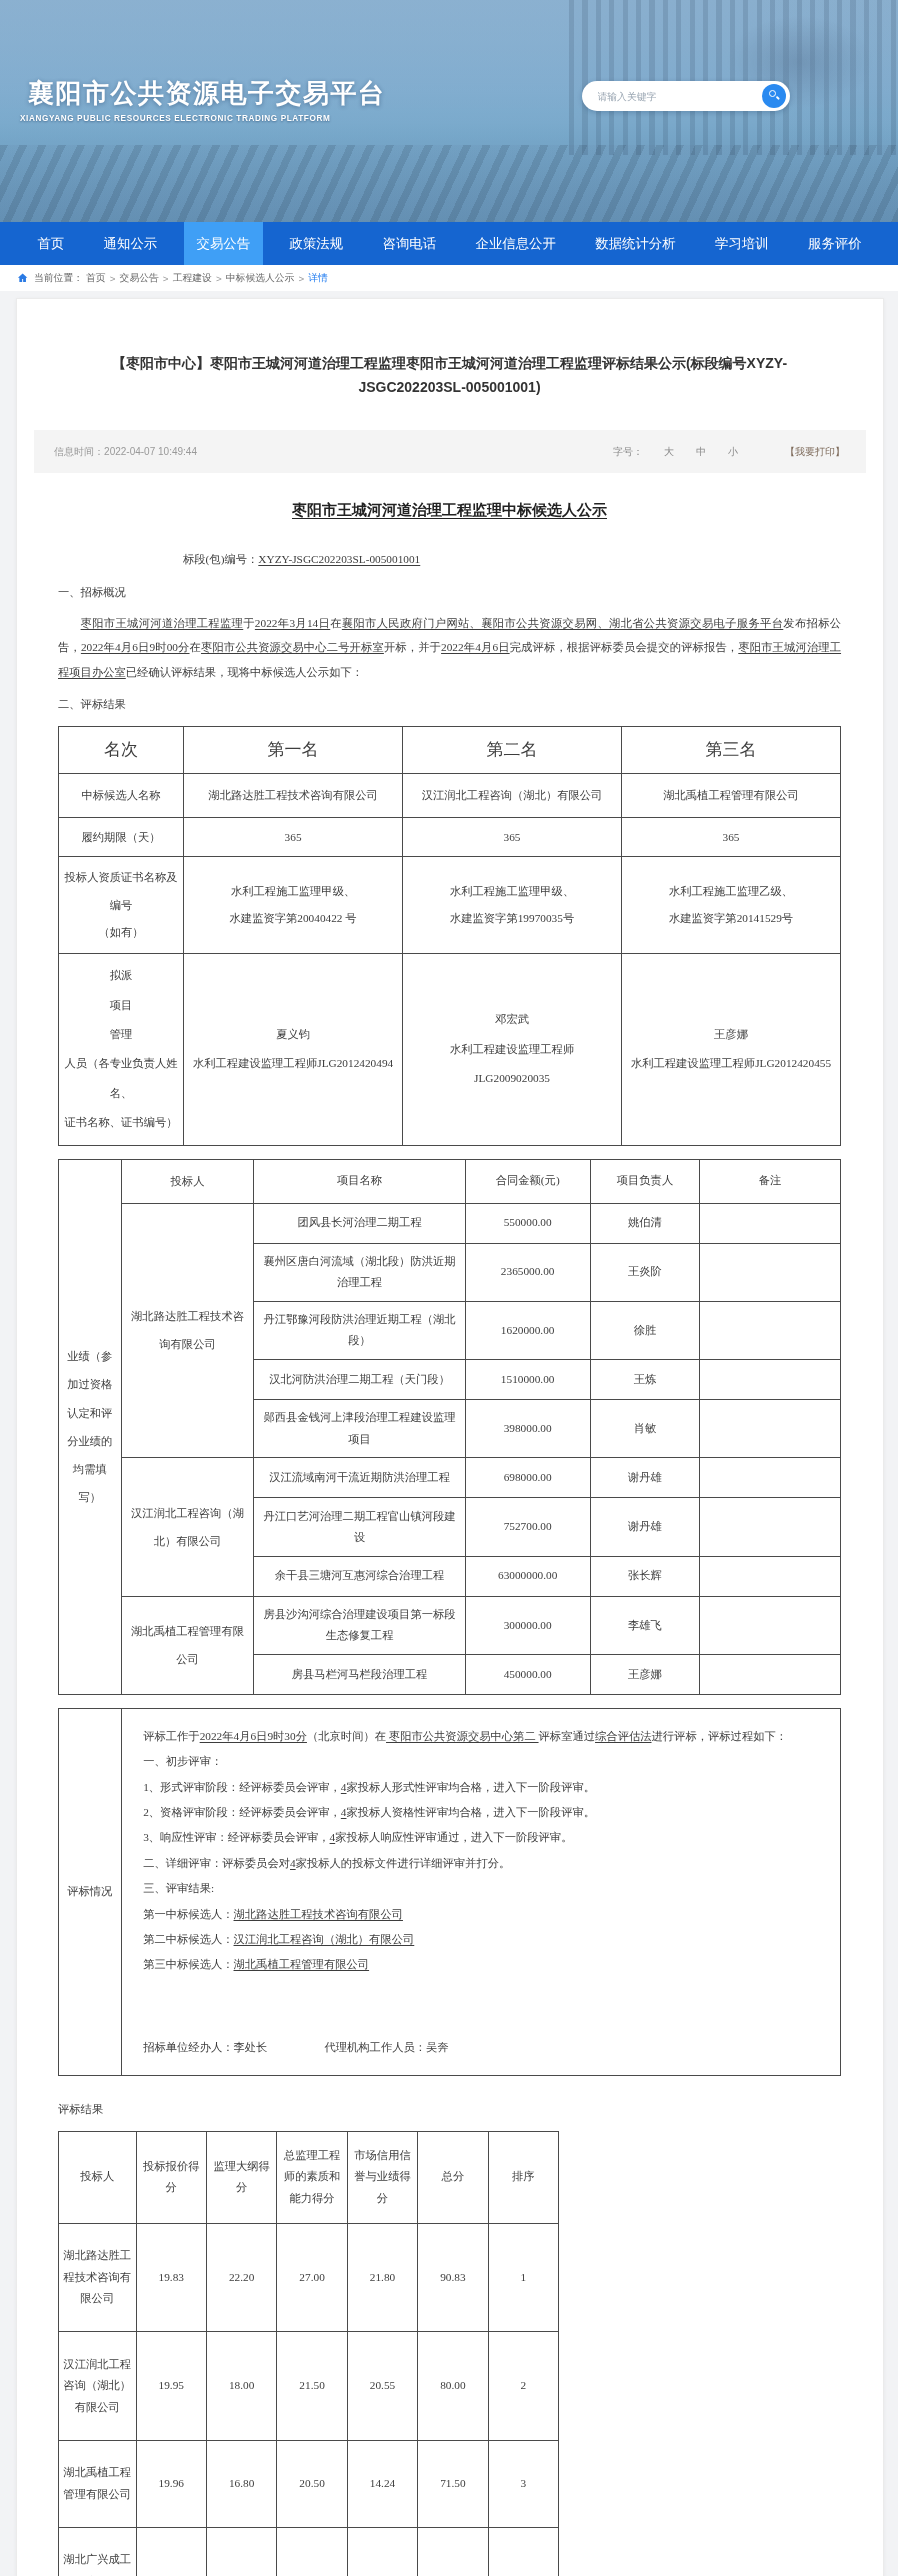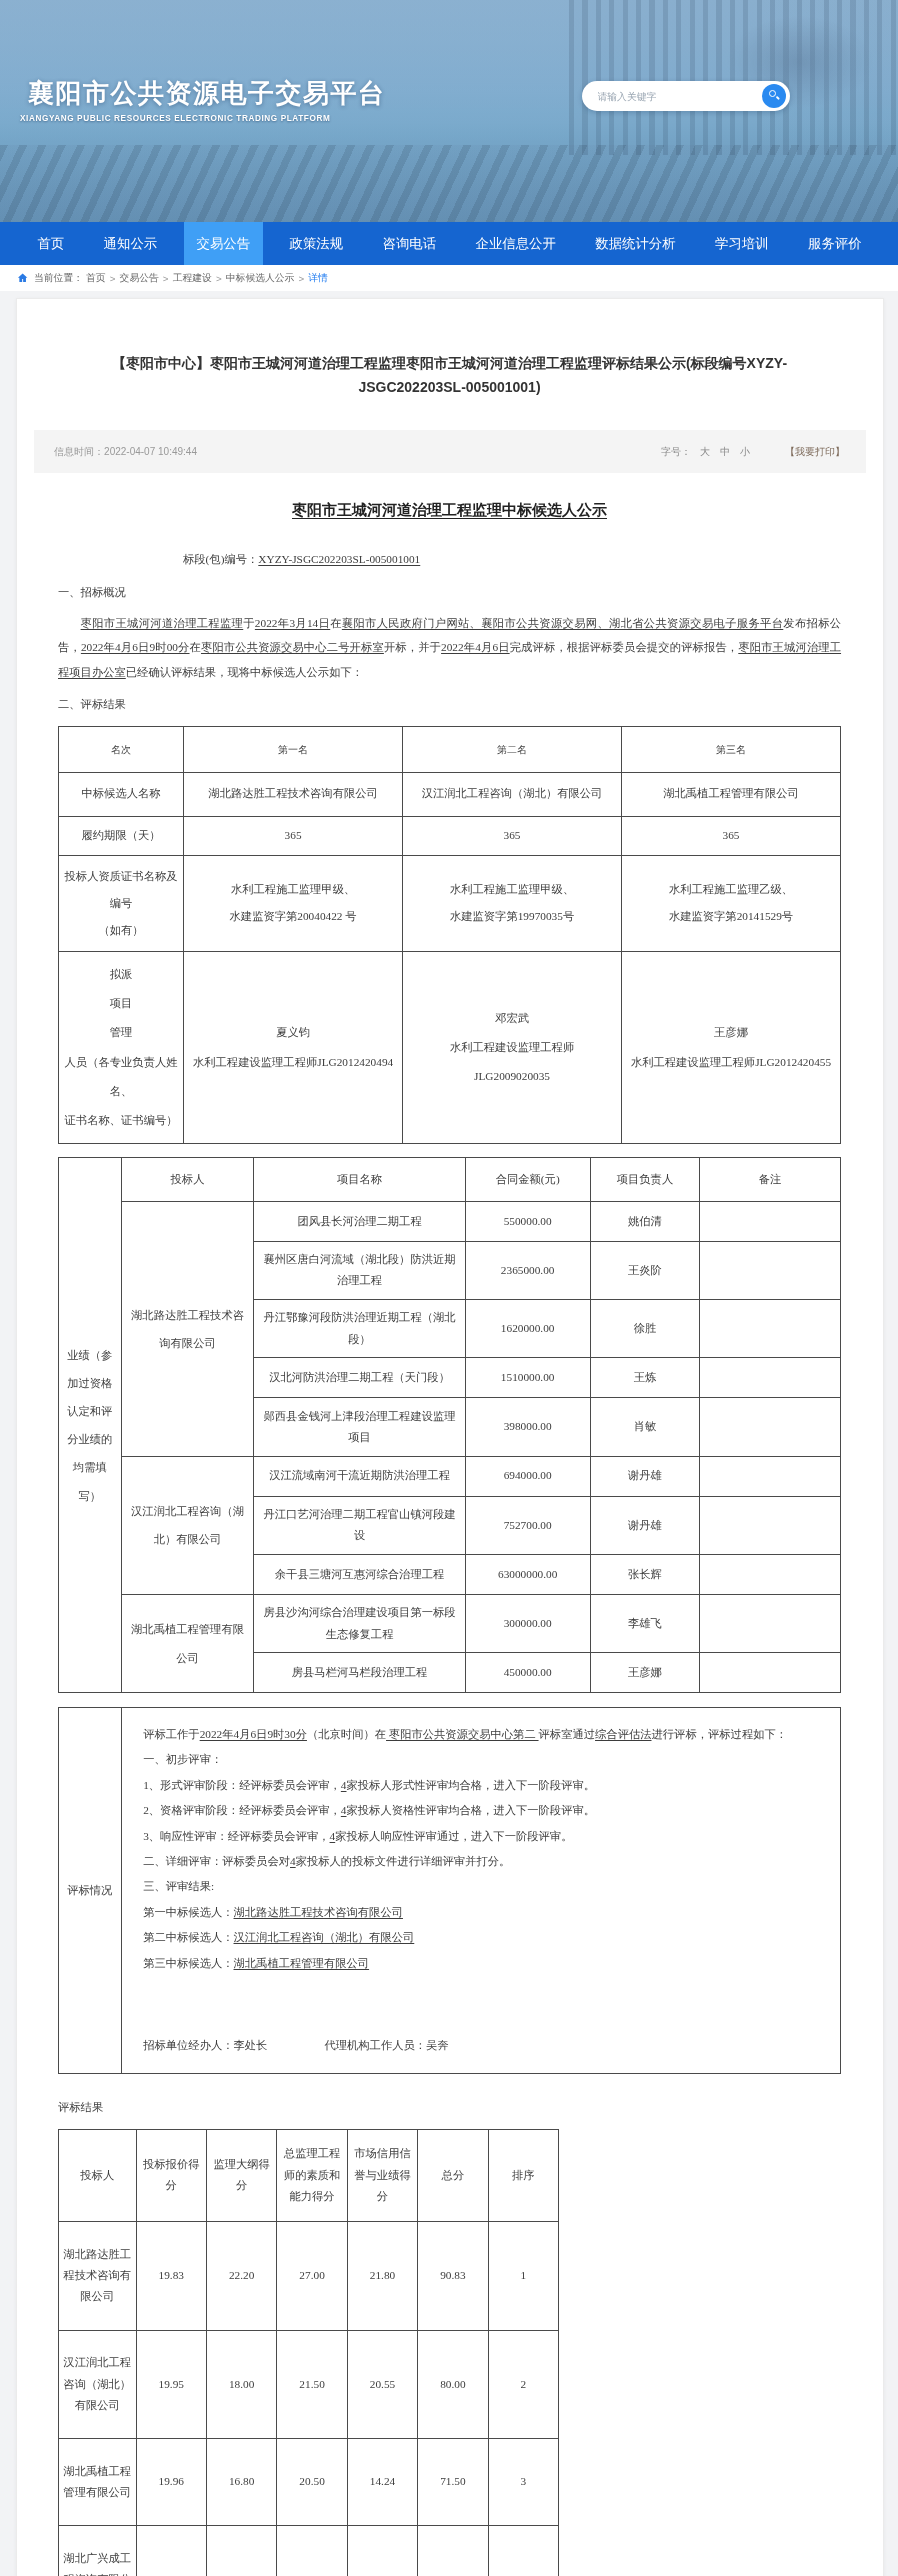--- a/index.html
+++ b/index.html
@@ -52,41 +52,41 @@
   .crumb.current { color:#1f7bf0; cursor:default; }
   .crumb-sep { color:#999; margin:0 1px; }
 
   
   .card { background:#fff; margin:7.2px 15.5px 31px; border:0.5px solid #ebebeb;
     box-shadow:0 1px 4.1px rgba(0,0,0,.05); padding:52px 0 36px; }
   .page-title { width:721px; margin:0 auto; text-align:center; font-size:14px; font-weight:bold;
     color:#333; line-height:24px; font-family:"Liberation Sans","DejaVu Sans",sans-serif; }
   .info-bar { width:832px; margin:31px auto 0; height:43px; background:#f4f4f4; display:flex;
     align-items:center; justify-content:space-between; padding:0 20.6px; font-size:10px; color:#999; }
-  .info-right { display:flex; align-items:center; gap:8px; color:#888; }
+  .info-right { display:flex; align-items:center; gap:20px; color:#888; }
   .fsize { cursor:pointer; padding:0 1px; }
   .print-btn { margin-left:26px; cursor:pointer; color:#7d6a5a; }
 
   
   .doc { width:783px; margin:28px auto 0; font-family:"Liberation Serif","DejaVu Serif",serif;
     color:#3d3d3d; font-size:11.3px; }
   .u { text-decoration:underline; text-underline-offset:2.1px; }
   .doc-title { text-align:center; font-size:15px; font-weight:bold; color:#222;
     text-decoration:underline; text-underline-offset:3.1px; margin-bottom:32px; }
   .sec-line { padding-left:125px; margin-bottom:17.5px; }
   .h { margin:13.4px 0 11.3px; }
   .para { text-indent:2em; line-height:2.15; text-align:justify; margin-bottom:9.3px; }
 
   table { border-collapse:collapse; width:100%; table-layout:fixed;
     border:1px solid #2e2e2e; margin-top:13.4px; }
   th, td { border:0.5px solid #4a4a4a; text-align:center; vertical-align:middle;
     font-weight:normal; padding:7.2px 5.2px; line-height:1.9; word-break:break-all; }
   .pre { white-space:pre-line; }
 
-  .t-cand th { height:46px; font-size:10px; }
+  .t-cand th { height:46px; font-size:17px; }
   .t-cand .rl { width:16%; }
   .t-cand .r-name td { height:44px;margin-left:40px; }
   .t-cand .r-num td  { height:39px; }
   .t-cand .r-cert td { height:77px; line-height:2.4; }
   .t-cand .r-staff td{ height:170px; line-height:2.6; }
 
   .t-perf .side { width:8%; line-height:2.5; padding:5.2px 3.1px; }
   .t-perf .c-bidder { width:17%; line-height:2.5; }
   .t-perf .c-proj { width:27%; }
   .t-perf .c-amt { width:16%; }
@@ -266,21 +266,21 @@
       </tr>
       <tr>
         <td class="c-proj">郧西县金钱河上津段治理工程建设监理项目</td>
         <td class="c-amt">398000.00</td>
         <td class="c-person">肖敏</td>
         <td></td>
       </tr>
       <tr>
         <td class="c-bidder" rowspan="3">汉江润北工程咨询（湖北）有限公司</td>
         <td class="c-proj">汉江流域南河干流近期防洪治理工程</td>
-        <td class="c-amt">694000.00</td>
+        <td class="c-amt">698000.00</td>
         <td class="c-person">谢丹雄</td>
         <td></td>
       </tr>
       <tr>
         <td class="c-proj">丹江口艺河治理二期工程官山镇河段建设</td>
         <td class="c-amt">752700.00</td>
         <td class="c-person">谢丹雄</td>
         <td></td>
       </tr>
       <tr>

